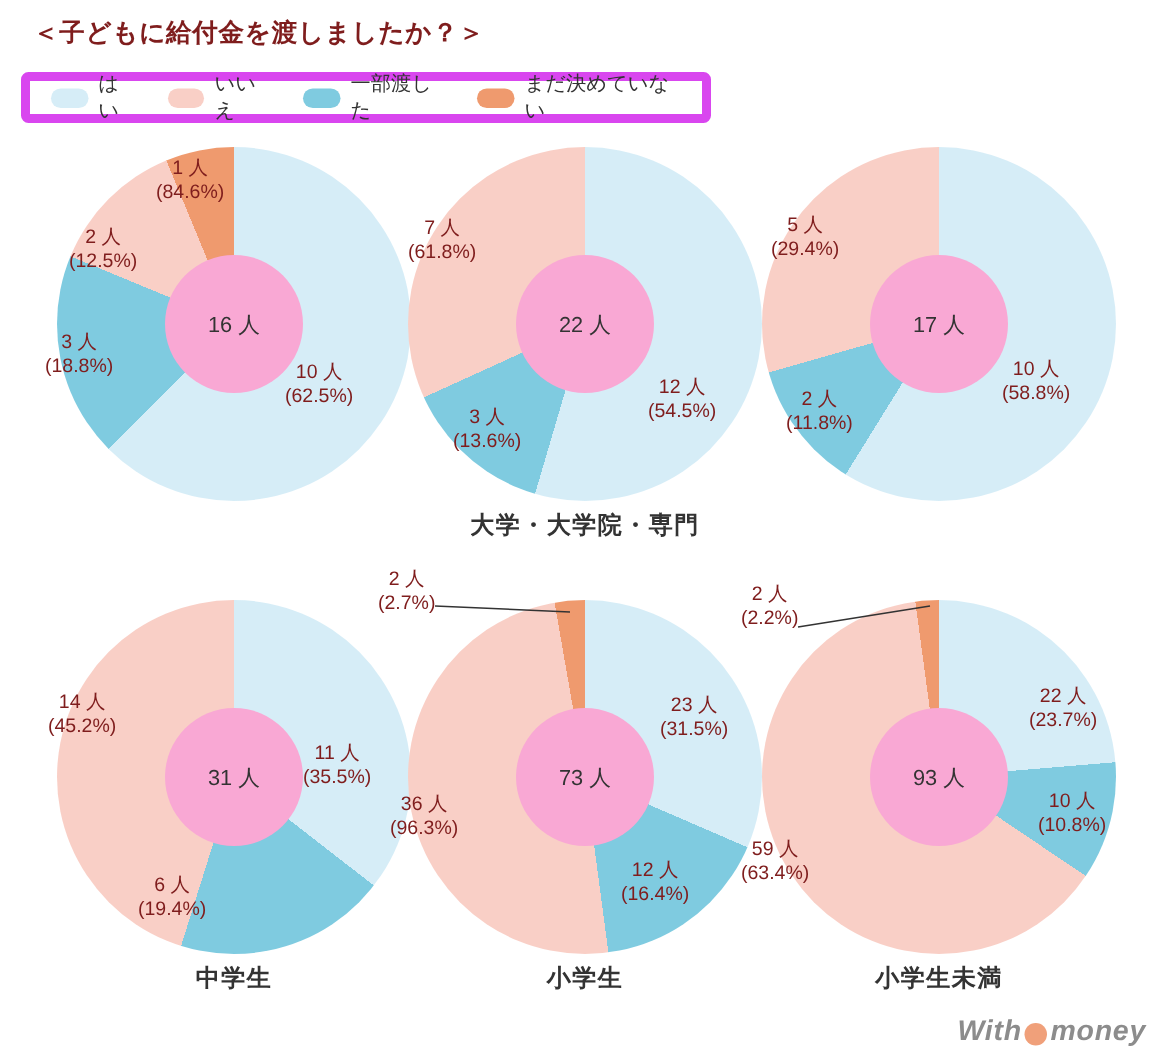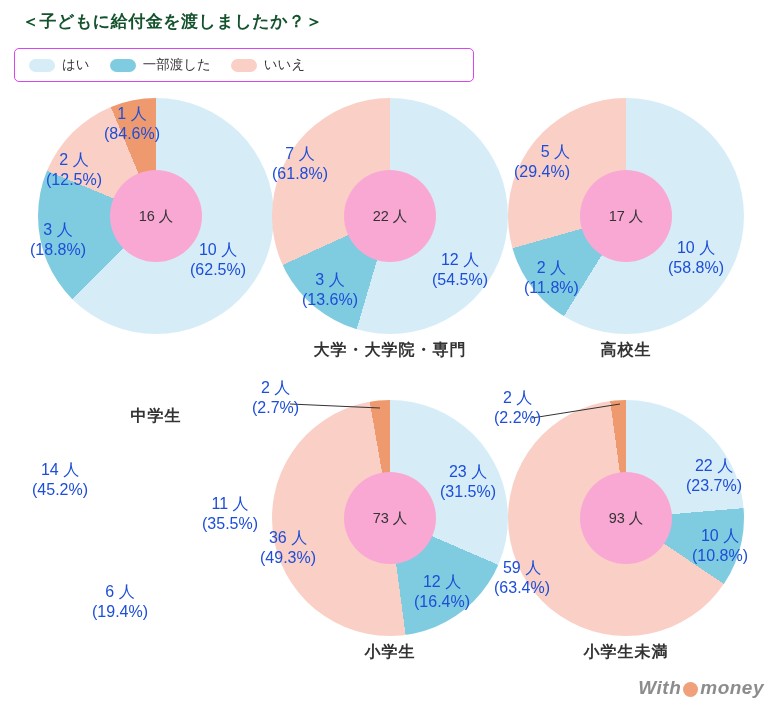--- a/index.html
+++ b/index.html
@@ -9,28 +9,28 @@
     background: #ffffff;
     font-family: "Liberation Sans", sans-serif;
     color: #3a3a3a;
     overflow: hidden;
   }
   #page-title {
     position: absolute;
     left: 22px; top: 10px;
     font-size: 17px;
     font-weight: bold;
-    color: #14532d;
+    color: #7f1d1d;
     letter-spacing: 0.5px;
   }
   #legend {
     position: absolute;
     left: 14px; top: 48px;
     width: 460px; height: 34px;
-    border: 1px solid #d946ef;
+    border: 6px solid #d946ef;
     border-radius: 5px;
     background: #fff;
     display: flex;
     align-items: center;
     padding-left: 14px;
     gap: 6px;
   }
   .legend-item { display: flex; align-items: center; margin-right: 14px; }
   .legend-swatch {
     width: 26px; height: 13px;
@@ -56,23 +56,23 @@
   .donut-caption {
     text-align: center;
     font-size: 16px;
     font-weight: bold;
     color: #333;
     margin-top: 6px;
     letter-spacing: 1px;
   }
   .lbl {
     position: absolute;
-    font-size: 16px;
+    font-size: 13px;
     line-height: 1.25;
-    color: #1d4ed8;
+    color: #7f1d1d;
     text-align: center;
     white-space: nowrap;
   }
   .leader { position: absolute; overflow: visible; pointer-events: none; }
 
   #logo {
     position: absolute;
     right: 16px; bottom: 10px;
     display: flex;
     align-items: center;
@@ -96,26 +96,30 @@
 <body>
 
 <div id="page-title">＜子どもに給付金を渡しましたか？＞</div>
 
 <div id="legend">
   <div class="legend-item">
     <span class="legend-swatch" style="background:#d6edf7"></span>
     <span class="legend-label">はい</span>
   </div>
   <div class="legend-item">
+    <span class="legend-swatch" style="background:#f9cfc6"></span>
+    <span class="legend-label">いいえ</span>
+  </div>
+  <div class="legend-item">
     <span class="legend-swatch" style="background:#7fcbe0"></span>
     <span class="legend-label">一部渡した</span>
   </div>
   <div class="legend-item">
-    <span class="legend-swatch" style="background:#f9cfc6"></span>
-    <span class="legend-label">いいえ</span>
+    <span class="legend-swatch" style="background:#ef9a6e"></span>
+    <span class="legend-label">まだ決めていない</span>
   </div>
 </div>
 
 <div class="donut-block" style="left:38px; top:98px; width:236px;">
   <div class="donut-wrap">
     <div class="donut" style="background: conic-gradient(#d6edf7 0deg 225deg, #7fcbe0 225deg 292.5deg, #f9cfc6 292.5deg 337.5deg, #ef9a6e 337.5deg 360deg);"></div>
     <div class="donut-hole">16 人</div>
   </div>
   <div class="lbl" style="left:152px; top:142px;">
     <div>10 人</div>
@@ -153,36 +157,39 @@
     <div>7 人</div>
     <div>(61.8%)</div>
   </div>
 </div>
 
 <div class="donut-block" style="left:508px; top:98px; width:236px;">
   <div class="donut-wrap">
     <div class="donut" style="background: conic-gradient(#d6edf7 0deg 211.8deg, #7fcbe0 211.8deg 254.1deg, #f9cfc6 254.1deg 360deg);"></div>
     <div class="donut-hole">17 人</div>
   </div>
-  <div class="donut-caption">高校生</div>
   <div class="lbl" style="left:160px; top:140px;">
     <div>10 人</div>
     <div>(58.8%)</div>
   </div>
   <div class="lbl" style="left:16px; top:160px;">
     <div>2 人</div>
     <div>(11.8%)</div>
   </div>
-  <div class="lbl" style="left:6px; top:44px;text-align:right;">
+  <div class="lbl" style="left:6px; top:44px;">
     <div>5 人</div>
     <div>(29.4%)</div>
   </div>
 </div>
 
 <div class="donut-block" style="left:38px; top:400px; width:236px;">
+  <div class="donut-wrap">
+    <div class="donut" style="background: conic-gradient(#d6edf7 0deg 127.8deg, #7fcbe0 127.8deg 197.4deg, #f9cfc6 197.4deg 360deg);"></div>
+    <div class="donut-hole">31 人</div>
+  </div>
   <div class="donut-caption">中学生</div>
   <div class="lbl" style="left:164px; top:82px;margin-top:12px;">
     <div>11 人</div>
     <div>(35.5%)</div>
   </div>
   <div class="lbl" style="left:54px; top:182px;">
     <div>6 人</div>
     <div>(19.4%)</div>
   </div>
   <div class="lbl" style="left:-6px; top:60px;">
@@ -207,21 +214,21 @@
   <div class="lbl" style="left:168px; top:62px;">
     <div>23 人</div>
     <div>(31.5%)</div>
   </div>
   <div class="lbl" style="left:142px; top:172px;">
     <div>12 人</div>
     <div>(16.4%)</div>
   </div>
   <div class="lbl" style="left:-12px; top:128px;">
     <div>36 人</div>
-    <div>(49.3%)</div>
+    <div>(96.3%)</div>
   </div>
 </div>
 
 <div class="donut-block" style="left:508px; top:400px; width:236px;">
   <div class="donut-wrap">
     <div class="donut" style="background: conic-gradient(#d6edf7 0deg 85.2deg, #7fcbe0 85.2deg 124.0deg, #f9cfc6 124.0deg 352.3deg, #ef9a6e 352.3deg 360deg);"></div>
     <div class="donut-hole">93 人</div>
   </div>
   <div class="donut-caption">小学生未満</div>
   <svg class="leader" style="left:0; top:0; width:236px; height:236px;">

